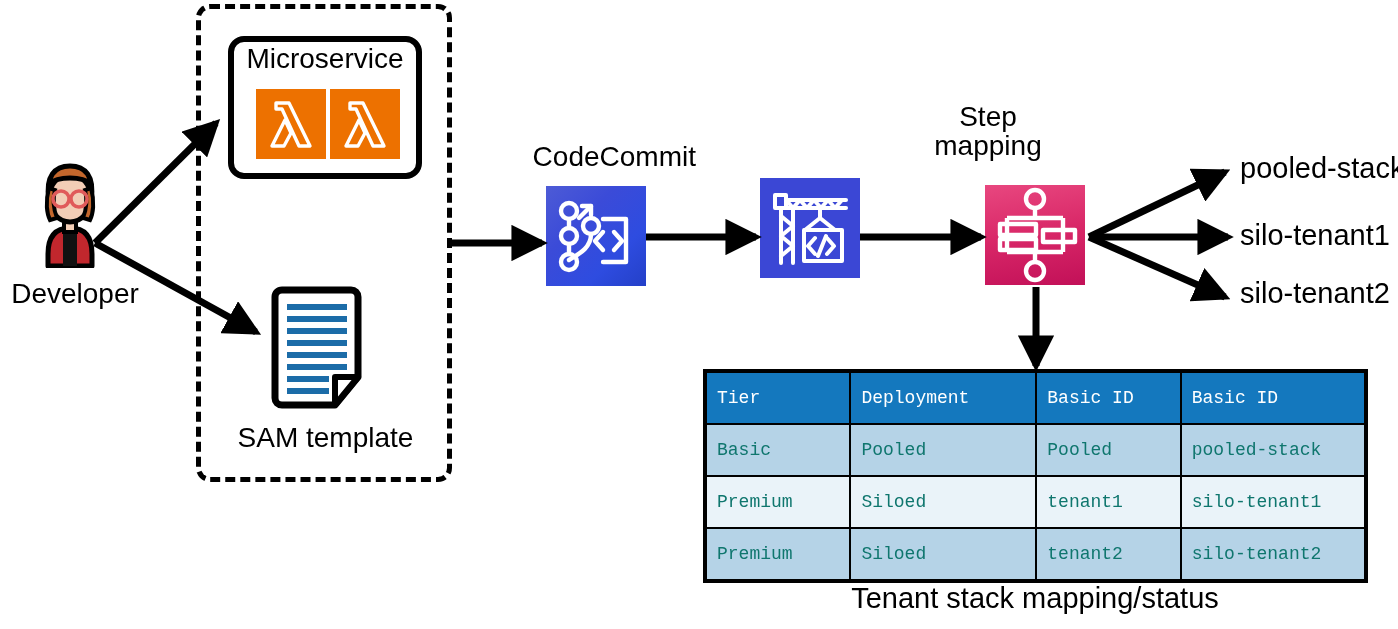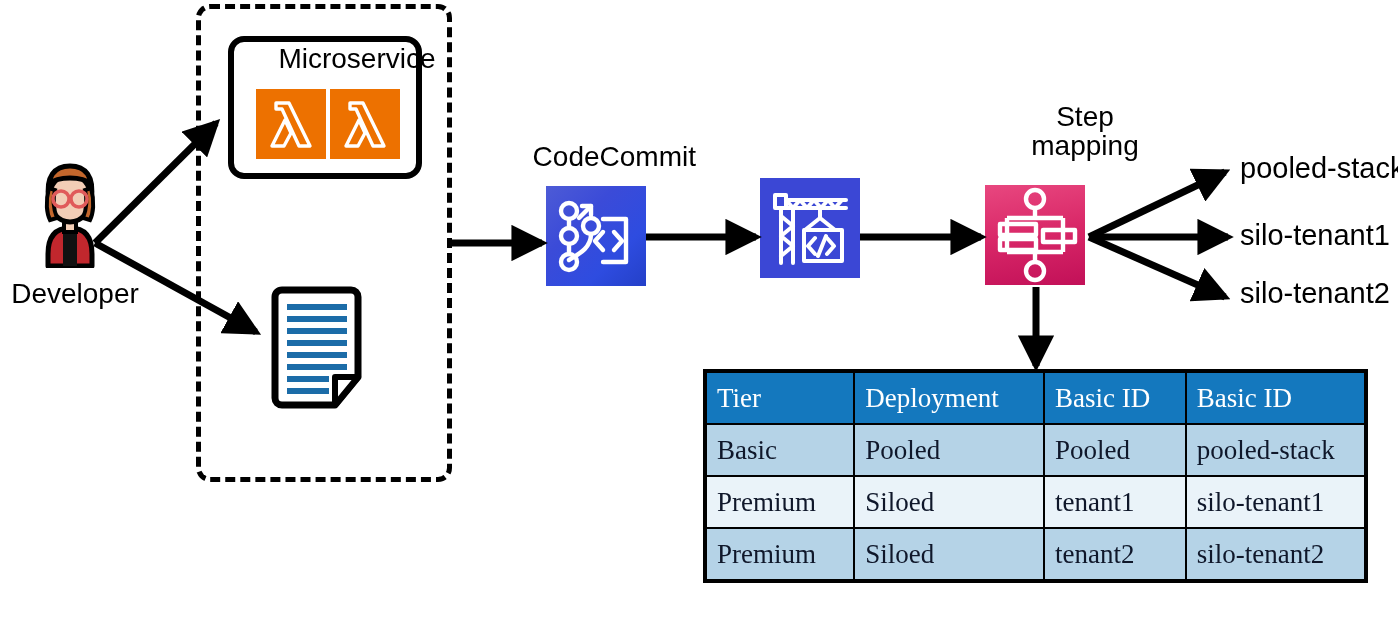--- a/index.html
+++ b/index.html
@@ -13,21 +13,21 @@
   #dashed-group{
     position:absolute;left:196px;top:4px;width:256px;height:478px;
     border:5px dashed #000;border-radius:14px;box-sizing:border-box;
   }
 
   
   #microservice-card{
     position:absolute;left:228px;top:36px;width:194px;height:143px;
     border:6px solid #000;border-radius:16px;background:#fff;box-sizing:border-box;
   }
-  #microservice-title{position:absolute;left:228px;top:44px;width:194px;text-align:center;font-size:28px;color:#000;margin-left:32px;}
+  #microservice-title{position:absolute;left:228px;top:44px;width:194px;text-align:center;font-size:28px;color:#000;}
   .lambda-tile{position:absolute;top:89px;width:70px;height:70px;background:#ED7100;}
   #lambda-tile-1{left:256px;}
   #lambda-tile-2{left:330px;}
 
   
   #sam-doc{position:absolute;left:265px;top:285px;width:118px;height:128px;}
   #sam-label{position:absolute;left:218px;top:423px;width:215px;text-align:center;font-size:28px;}
 
   
   #developer-figure{position:absolute;left:30px;top:158px;width:80px;height:110px;}
@@ -35,39 +35,39 @@
 
   
   .svc{position:absolute;width:100px;height:100px;}
   #codecommit-tile{left:546px;top:186px;background:linear-gradient(135deg,#4D5BD6 0%,#3B4BD8 35%,#2E4CE0 70%,#2440C8 100%);}
   #codebuild-tile{left:760px;top:178px;background:#3B47D5;}
   #stepfunction-tile{left:985px;top:185px;background:linear-gradient(170deg,#E8477F 0%,#D92868 48%,#C21058 100%);}
 
   .svc-cap{position:absolute;text-align:center;font-size:28px;line-height:1.05;}
   #codecommit-caption{left:496px;top:142px;width:200px;text-align:right;}
   #codebuild-caption{left:710px;top:133px;width:200px;}
-  #stepfunction-caption{left:985px;top:102px;width:200px;}
+  #stepfunction-caption{left:888px;top:102px;width:200px;}
 
   
   .out-lbl{position:absolute;font-size:29px;color:#000;white-space:nowrap;}
   #out-pooled-stack{left:1240px;top:152px;}
   #out-silo-tenant1{left:1240px;top:219px;}
   #out-silo-tenant2{left:1240px;top:277px;}
 
   
   #mapping-table{
     position:absolute;left:703px;top:369px;width:665px;
     border-collapse:collapse;border:4px solid #000;background:#fff;
   }
   #mapping-table th,#mapping-table td{
-    border:2px solid #000;padding:3px 10px;font-size:27px;
-    font-family:Liberation Serif, serif;height:44px;
+    border:2px solid #000;padding:3px 10px;font-size:18px;
+    font-family:Liberation Mono, monospace;height:44px;
   }
   #mapping-table th{background:#1478BE;color:#fff;font-weight:normal;text-align:left;}
-  #mapping-table td{color:#0f172a;}
+  #mapping-table td{color:#0f766e;}
   .rw-a td{background:#B5D3E7;}
   .rw-b td{background:#EAF3F9;}
   .col-tier{width:140px;}
   .col-dep{width:185px;}
   .col-tid{width:140px;}
   .col-sid{width:195px;}
   #table-caption{position:absolute;left:770px;top:583px;width:530px;text-align:center;font-size:29px;}
 
   svg.ovl{position:absolute;left:0;top:0;width:1398px;height:629px;pointer-events:none;}
 </style>
@@ -119,20 +119,21 @@
         <line x1="22" y1="34" x2="82" y2="34"></line>
         <line x1="22" y1="46" x2="82" y2="46"></line>
         <line x1="22" y1="58" x2="82" y2="58"></line>
         <line x1="22" y1="70" x2="82" y2="70"></line>
         <line x1="22" y1="82" x2="82" y2="82"></line>
         <line x1="22" y1="94" x2="64" y2="94"></line>
         <line x1="22" y1="106" x2="64" y2="106"></line>
       </g>
     </svg>
   </div>
+  <div id="sam-label" class="lbl c">SAM template</div>
 
   <div id="codecommit-caption" class="svc-cap">CodeCommit</div>
   <div id="codecommit-tile" class="svc">
     <svg viewBox="0 0 100 100" width="100" height="100">
       <g fill="none" stroke="#fff" stroke-width="4.4" stroke-linejoin="round" stroke-linecap="round">
         <circle cx="23" cy="25" r="8"></circle>
         <circle cx="23" cy="50" r="8"></circle>
         <circle cx="23" cy="76" r="8"></circle>
         <circle cx="45" cy="40" r="8"></circle>
         <line x1="23" y1="33" x2="23" y2="42"></line>
@@ -233,14 +234,15 @@
         <td>silo-tenant1</td>
       </tr>
       <tr class="rw-a">
         <td>Premium</td>
         <td>Siloed</td>
         <td>tenant2</td>
         <td>silo-tenant2</td>
       </tr>
     </tbody>
   </table>
+  <div id="table-caption" class="lbl c">Tenant stack mapping/status</div>
 
 </div>
 
 </body></html>

